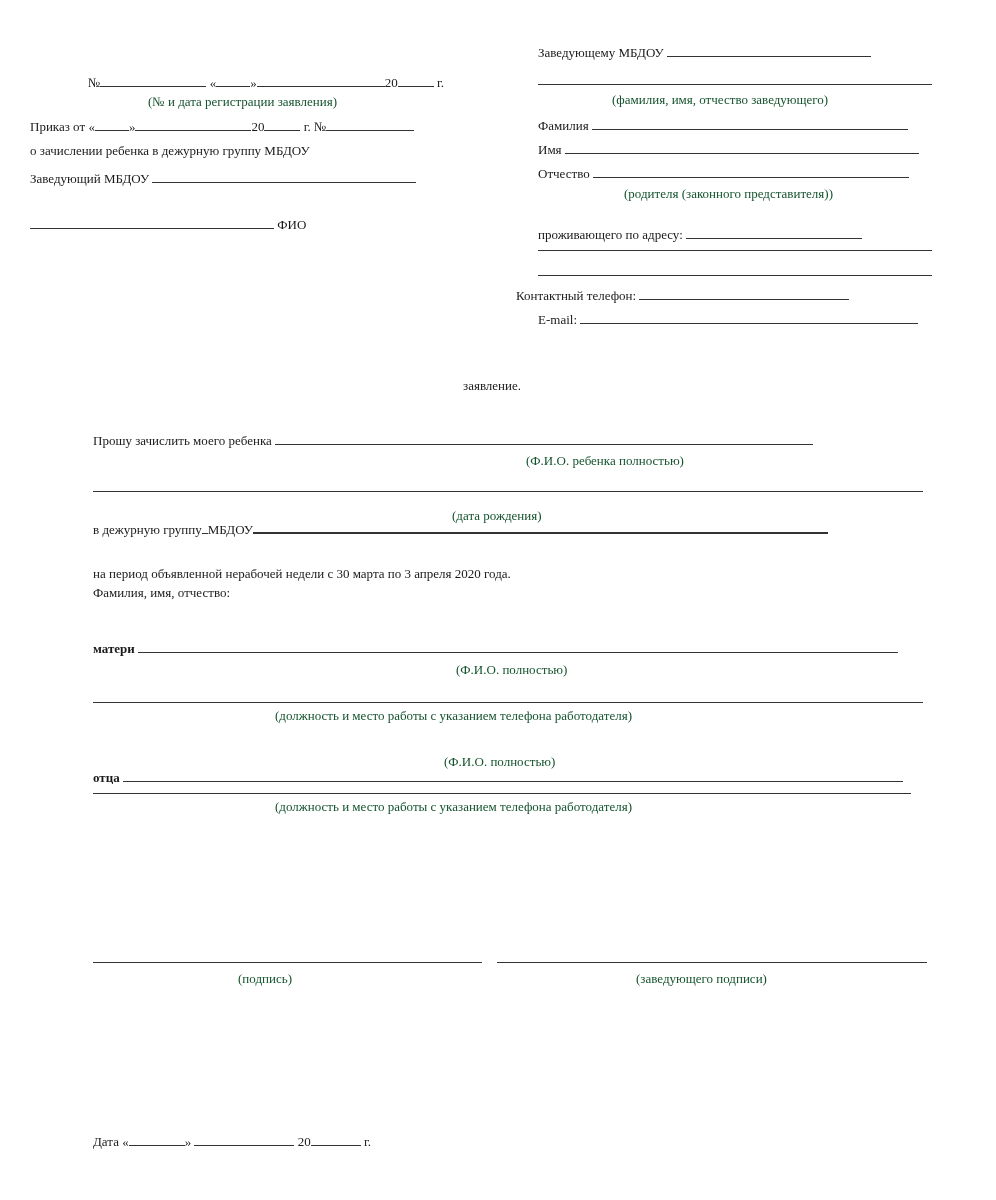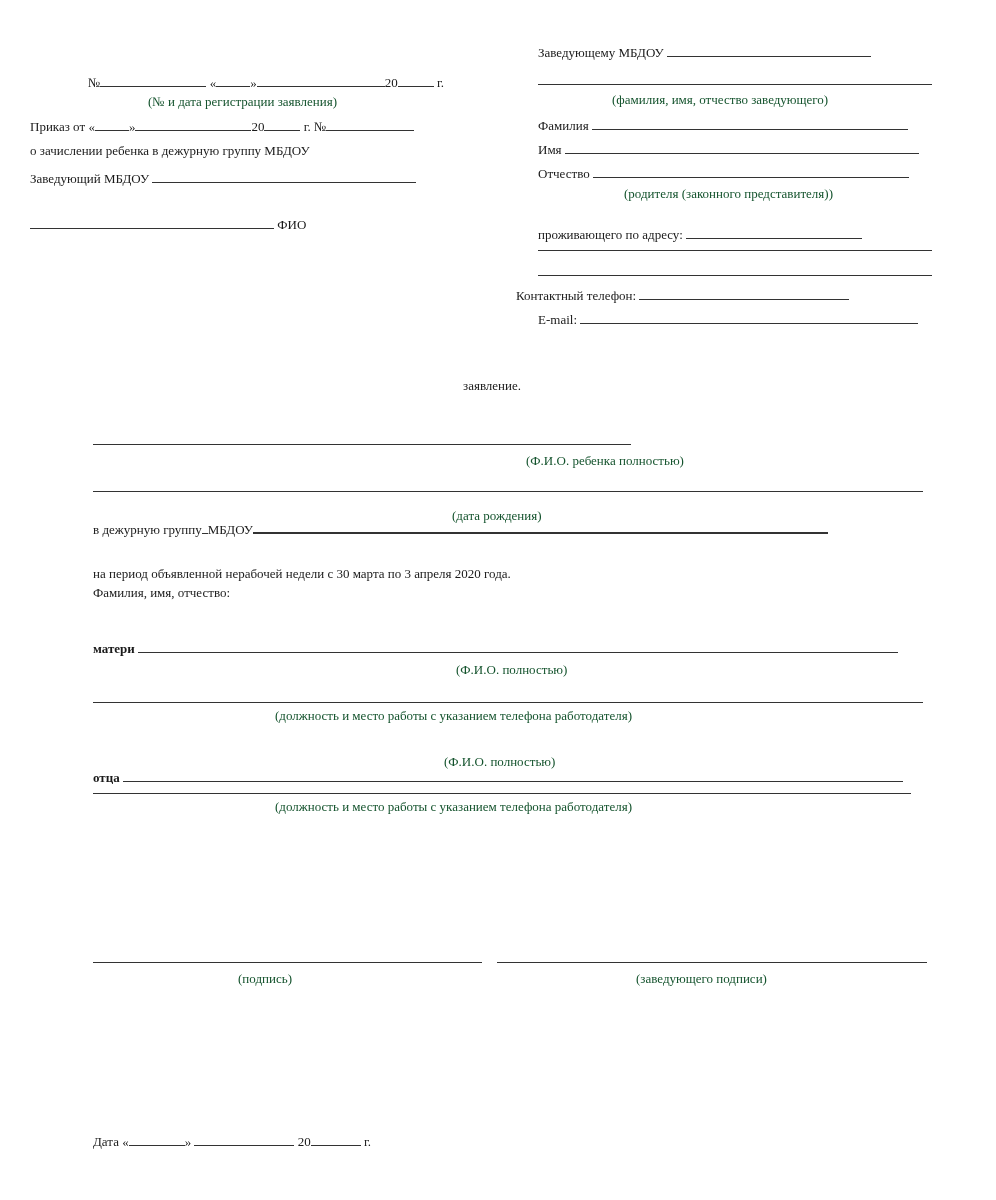--- a/index.html
+++ b/index.html
@@ -69,20 +69,21 @@
   <span class="fld" style="width:210px;"></span>
 </div>
 <div class="t" style="left:538px; top:307px;">
   <span>E-mail:</span>
   <span class="fld" style="width:338px;"></span>
 </div>
 
 <div class="t" style="left:463px; top:375px;">заявление.</div>
 
 <div class="t" style="left:93px; top:428px;">
+  <span>Прошу зачислить моего ребенка</span>
   <span class="fld" style="width:538px;"></span>
 </div>
 <div class="s" style="left:526px; top:453px;">(Ф.И.О. ребенка полностью)</div>
 
 <div class="ln" style="left:93px; top:491px; width:830px;"></div>
 <div class="s" style="left:452px; top:496px;margin-top:12px;">(дата рождения)</div>
 
 <div class="t" style="left:93px; top:516px;">
   <span>в дежурную группу</span><span class="fld" style="width:6px;"></span><span class="u">МБДОУ</span><span class="fld" style="width:575px; border-bottom-width:2px;"></span>
 </div>

